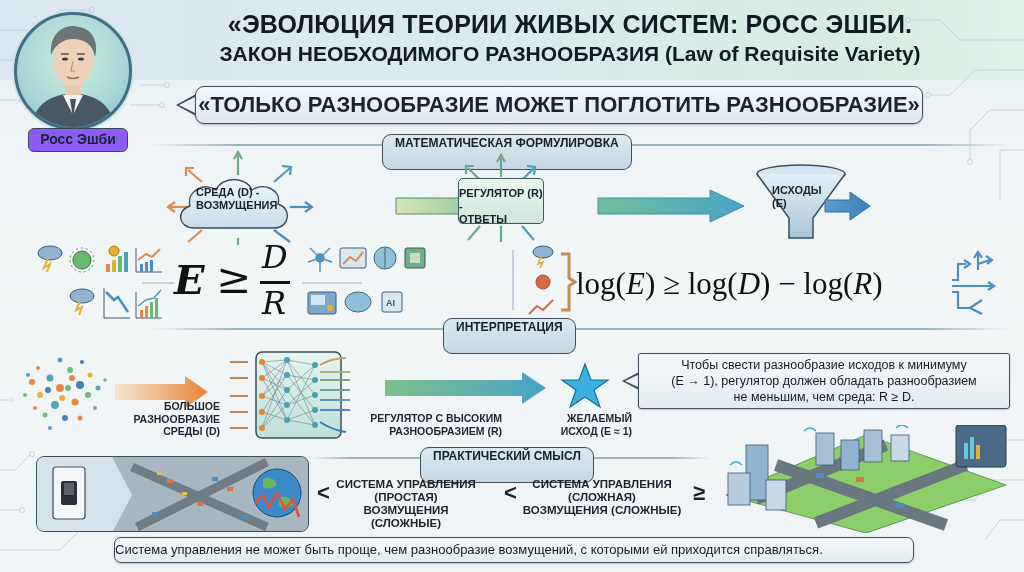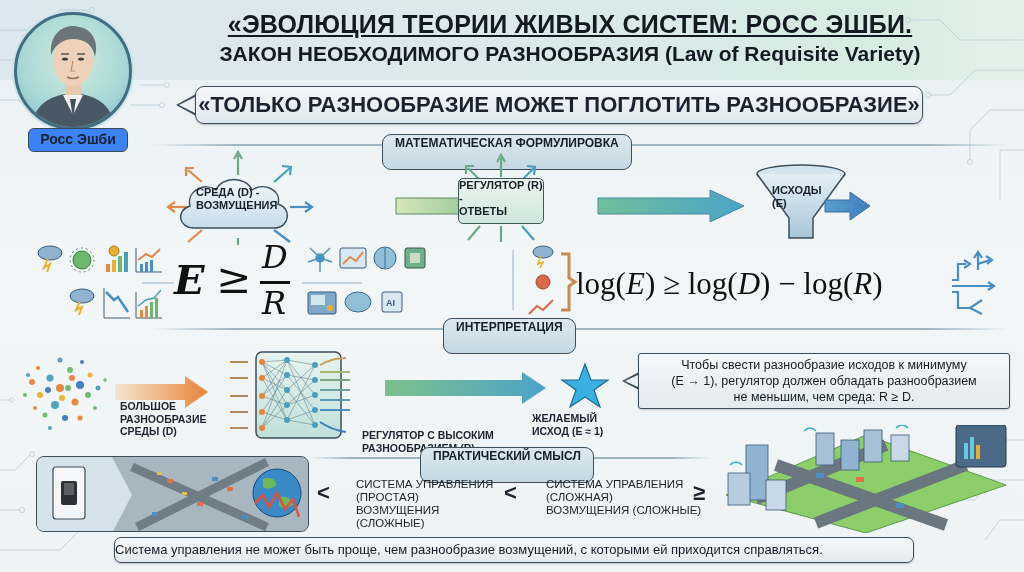--- a/index.html
+++ b/index.html
@@ -17,26 +17,26 @@
   }
   .circuit { left: 0; top: 0; width: 1024px; height: 572px; pointer-events: none; }
   .portrait {
     left: 14px; top: 12px; width: 118px; height: 118px; border-radius: 50%;
     background: radial-gradient(circle at 50% 40%, #cfeede 0%, #a8d7d6 60%, #7fb3c4 100%);
     border: 3px solid #3f6f80; box-shadow: 0 0 0 2px #cde3e8;
     overflow: hidden;
   }
   .name-badge {
     left: 28px; top: 128px; width: 100px; height: 24px; border-radius: 6px;
-    background: #3b82f6; border: 1.5px solid #3a4a58;
+    background: #8b5cf6; border: 1.5px solid #3a4a58;
     font-size: 14px; font-weight: bold; text-align: center; line-height: 21px;
   }
   .title-1 {
     left: 160px; top: 10px; width: 820px; text-align: center;
-    font-size: 25px; font-weight: bold; letter-spacing: 0.2px; color: #141a22; text-decoration: underline;
+    font-size: 25px; font-weight: bold; letter-spacing: 0.2px; color: #141a22;
   }
   .title-2 {
     left: 160px; top: 42px; width: 820px; text-align: center;
     font-size: 21px; font-weight: bold; color: #141a22;
   }
   .quote-box {
     left: 195px; top: 86px; width: 728px; height: 38px; border-radius: 9px;
     background: linear-gradient(180deg, #f3f7f9, #dfe8ee);
     border: 1.5px solid #3d4e5c; box-shadow: 0 1px 2px rgba(0,0,0,.25);
     font-size: 22px; font-weight: bold; text-align: center; line-height: 35px;
@@ -56,30 +56,30 @@
     height: 36px; border-radius: 9px; padding: 0 12px;
     background: linear-gradient(180deg, #dce8ef, #c5d8e2);
     border: 1.5px solid #3d4e5c;
     font-size: 12px; font-weight: bold; line-height: 17px; white-space: nowrap;
     color: #17202a;
   }
   .node-label { font-size: 11px; font-weight: bold; text-align: left; line-height: 13px; color: #18202a; }
   .regulator-box {
     left: 458px; top: 178px; width: 86px; height: 46px; border-radius: 5px;
     background: linear-gradient(180deg, #edf6ef, #cfe6dc);
-    border: 1.5px solid #3d5a5a; 
+    border: 1.5px solid #3d5a5a; padding-top: 8px;
   }
   .math-big {
     font-family: "DejaVu Serif", "Liberation Serif", serif; color: #111;
   }
   .log-formula {
     left: 576px; top: 266px; font-family: "Liberation Serif", "DejaVu Serif", serif;
     font-size: 31px; color: #111; white-space: nowrap;
   }
-  .caption { font-size: 10.5px; text-align: left; line-height: 12.5px; color: #1b2430; font-weight: 600; }
+  .caption { font-size: 10.5px; text-align: right; line-height: 12.5px; color: #1b2430; font-weight: 600; }
   .info-bubble {
     left: 638px; top: 353px; width: 372px; height: 56px; border-radius: 3px;
     background: linear-gradient(180deg, #f4f8fa, #e2ebf0);
     border: 1.5px solid #3d4e5c; box-shadow: 0 1px 2px rgba(0,0,0,.2);
     font-size: 12.5px; text-align: center; line-height: 16px; padding-top: 3px; color: #151c24;
   }
   .info-tail {
     left: 622px; top: 372px; width: 0; height: 0;
     border-top: 9px solid transparent; border-bottom: 9px solid transparent;
     border-right: 17px solid #3d4e5c;
@@ -87,21 +87,21 @@
   .info-tail-inner {
     left: 625px; top: 374px; width: 0; height: 0;
     border-top: 7px solid transparent; border-bottom: 7px solid transparent;
     border-right: 15px solid #eef3f6;
   }
   .practical-panel {
     left: 36px; top: 456px; width: 273px; height: 76px; border-radius: 8px;
     border: 1.5px solid #3d4e5c; overflow: hidden;
     background: linear-gradient(135deg, #cbd6dd, #9fafba);
   }
-  .compare-text { font-size: 11.5px; text-align: left; line-height: 13px; color: #1a222c; font-weight: 400; margin-left: 24px; }
+  .compare-text { font-size: 11.5px; text-align: center; line-height: 13px; color: #1a222c; font-weight: 700; }
   .compare-op { font-size: 22px; font-weight: bold; color: #1a222c; }
   .footer-box {
     left: 114px; top: 537px; width: 800px; height: 26px; border-radius: 7px;
     background: linear-gradient(180deg, #f4f8fa, #e3ebf0);
     border: 1.5px solid #3d4e5c; box-shadow: 0 1px 2px rgba(0,0,0,.2);
     font-size: 13px; text-align: left; line-height: 23px; color: #151c24;
   }
   .city { left: 716px; top: 425px; width: 300px; height: 108px; }
 </style>
 </head>
@@ -455,21 +455,21 @@
 
   <path d="M375 40 H512 V32 L536 48 L512 64 V56 H375 Z" fill="url(#gg)"></path>
 
   <path d="M575 24 L581 40 L598 40 L584 50 L590 67 L575 57 L560 67 L566 50 L552 40 L569 40 Z" fill="#3ab0e0" stroke="#1a6a9a" stroke-width="1.2"></path>
 </svg>
 <div class="abs caption" style="left:120px; top:400px; width:100px;">
   <div>БОЛЬШОЕ</div>
   <div>РАЗНООБРАЗИЕ</div>
   <div>СРЕДЫ (D)</div>
 </div>
-<div class="abs caption" style="left:362px; top:412px; width:140px;margin-top:17px;">
+<div class="abs caption" style="left:362px; top:412px; width:140px;">
   <div>РЕГУЛЯТОР С ВЫСОКИМ</div>
   <div>РАЗНООБРАЗИЕМ (R)</div>
 </div>
 <div class="abs caption" style="left:532px; top:412px; width:100px;">
   <div>ЖЕЛАЕМЫЙ</div>
   <div>ИСХОД (E ≈ 1)</div>
 </div>
 
 <div class="abs info-tail"></div>
 <div class="abs info-tail-inner"></div>

